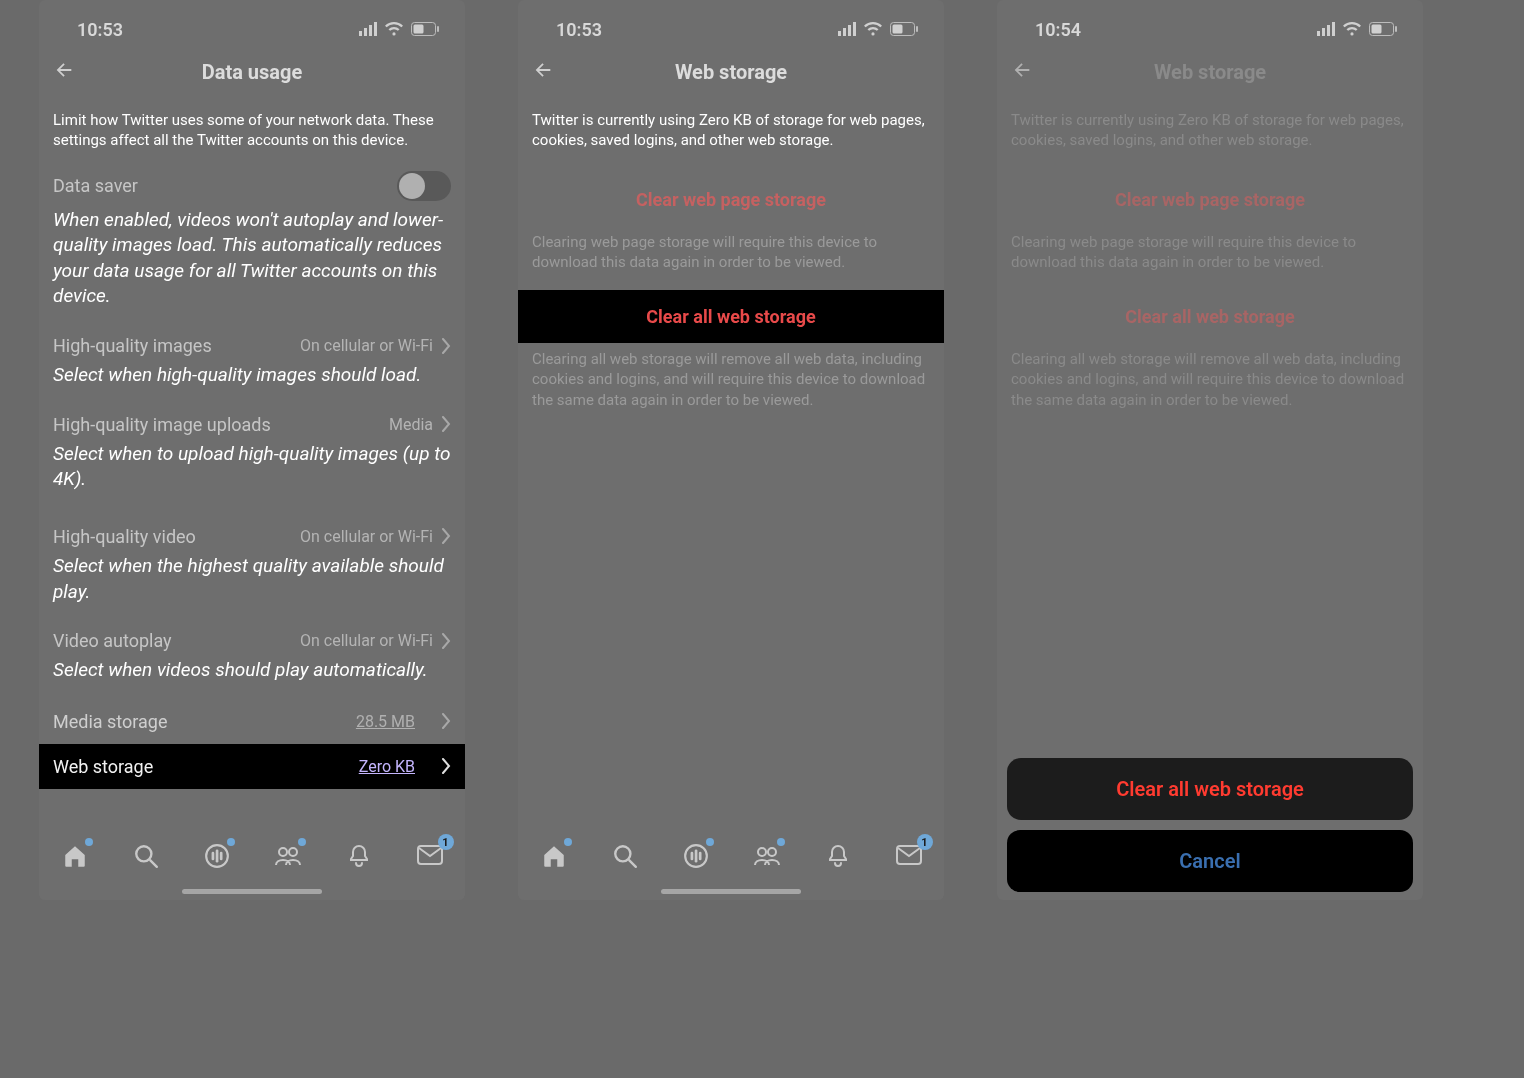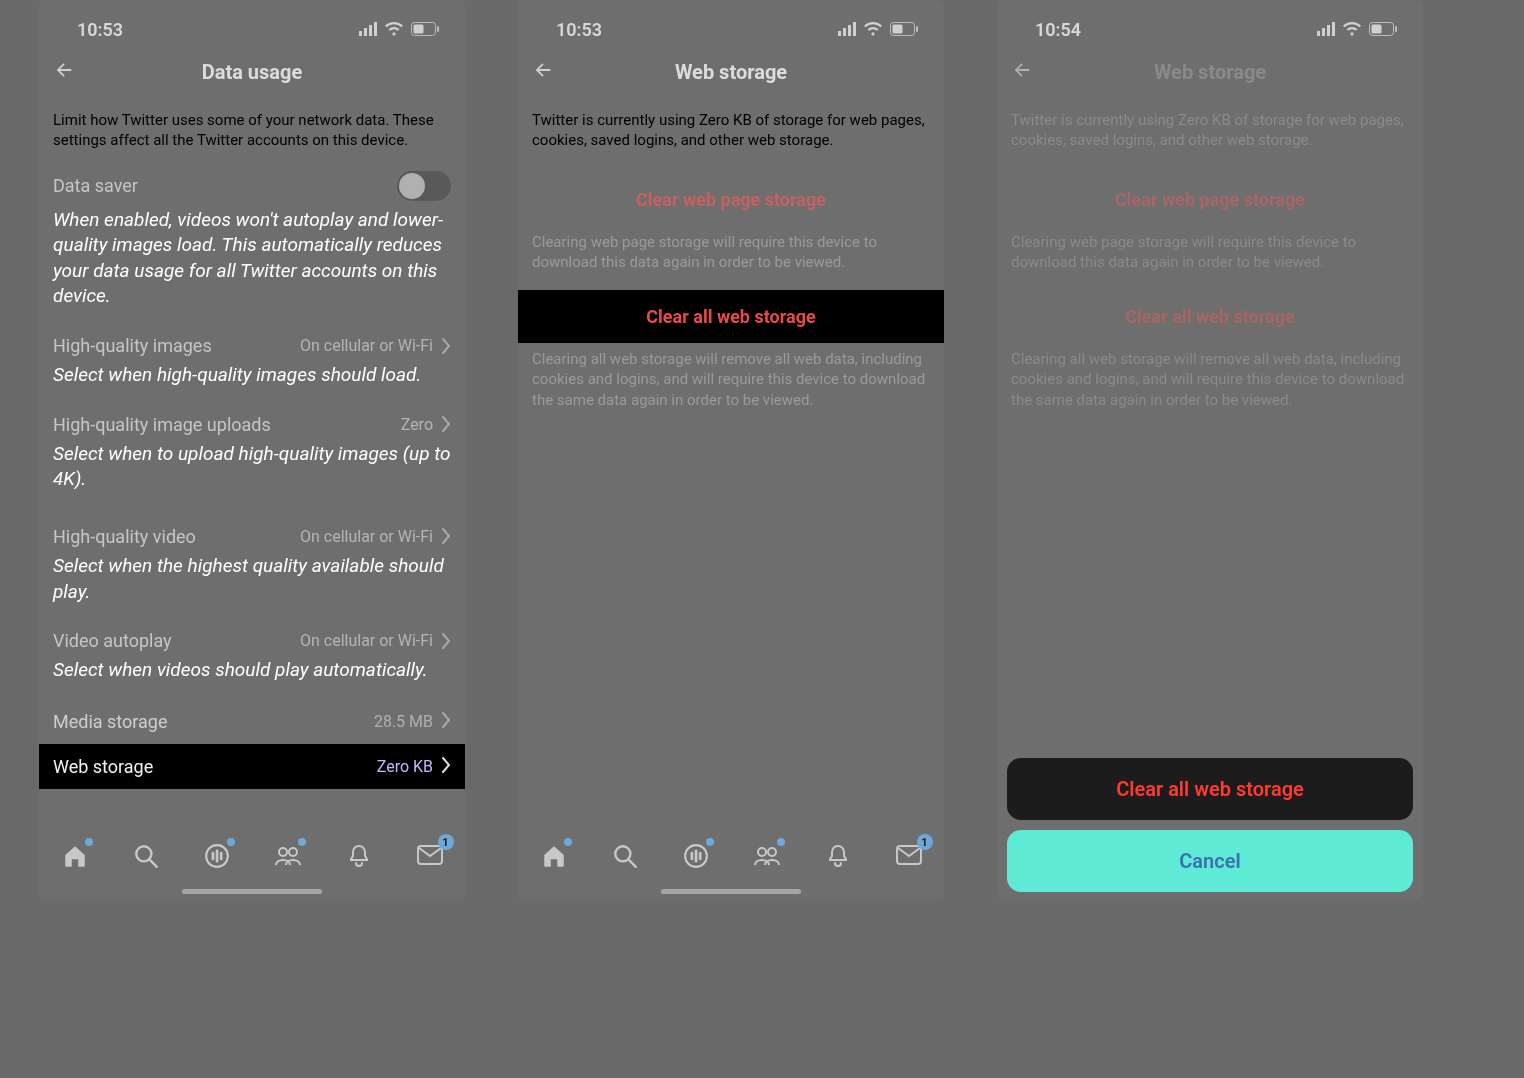--- a/index.html
+++ b/index.html
@@ -71,21 +71,21 @@
   .page-title {
     font-size: 20px;
     font-weight: 700;
     color: #dcdcdc;
   }
   
   .section-desc {
     padding: 14px 14px 10px 14px;
     font-size: 15px;
     line-height: 1.35;
-    color: #000000;
+    color: #ffffff;
   }
   .row {
     display: flex;
     justify-content: space-between;
     align-items: center;
     padding: 10px 14px 6px 14px;
   }
   .row .label {
     font-size: 18px;
     font-weight: 400;
@@ -135,21 +135,21 @@
   }
   .storage-row.highlight {
     background:#000;
   }
   .storage-row .label {
     font-size:18px;
     font-weight:400;
   }
   .storage-row.highlight .label { color:#f2f2f2;}
   .storage-row .val {
-    display:flex;align-items:flex-start;gap:8px;font-size:16px;color:#b0b0b0;
+    display:flex;align-items:center;gap:26px;font-size:16px;color:#b0b0b0;text-decoration:underline;
   }
   .storage-row.highlight .val { color:#c4b5fd;}
   .chevron svg { display:block; }
   
   .tabbar {
     position:absolute;
     bottom:0;left:0;right:0;
     height:72px;
     display:flex;
     justify-content:space-around;
@@ -219,22 +219,23 @@
     display:flex;align-items:center;justify-content:center;
     font-size:20px;
     font-weight:600;
     margin-top:10px;
   }
   .sheet-destructive {
     background:#1c1c1c;
     color:#ff3b30;
   }
   .sheet-cancel {
-    background:#5eead4;
+    background:#000000;
     color:#3a6fb0;
+    border-radius:13px;
   }
 </style>
 </head>
 <body>
 
 <div class="phone">
   <div class="status-bar">
     <div class="status-time">10:53</div>
     <div class="status-icons">
       <div class="cell-bars">
@@ -286,21 +287,21 @@
             <path d="M2 1l6 7-6 7" stroke="#a8a8a8" stroke-width="2" fill="none" stroke-linecap="round"></path>
           </svg>
         </span>
     </div>
   </div>
   <div class="sub">Select when high-quality images should load.</div>
 
   <div class="row">
     <div class="label">High-quality image uploads</div>
     <div class="value">
-      <span>Zero</span>
+      <span>Media</span>
       <span class="chevron">
           <svg width="10" height="16" viewBox="0 0 10 16">
             <path d="M2 1l6 7-6 7" stroke="#a8a8a8" stroke-width="2" fill="none" stroke-linecap="round"></path>
           </svg>
         </span>
     </div>
   </div>
   <div class="sub">Select when to upload high-quality images (up to 4K).</div>
 
   <div class="row" style="padding-top:18px;">

